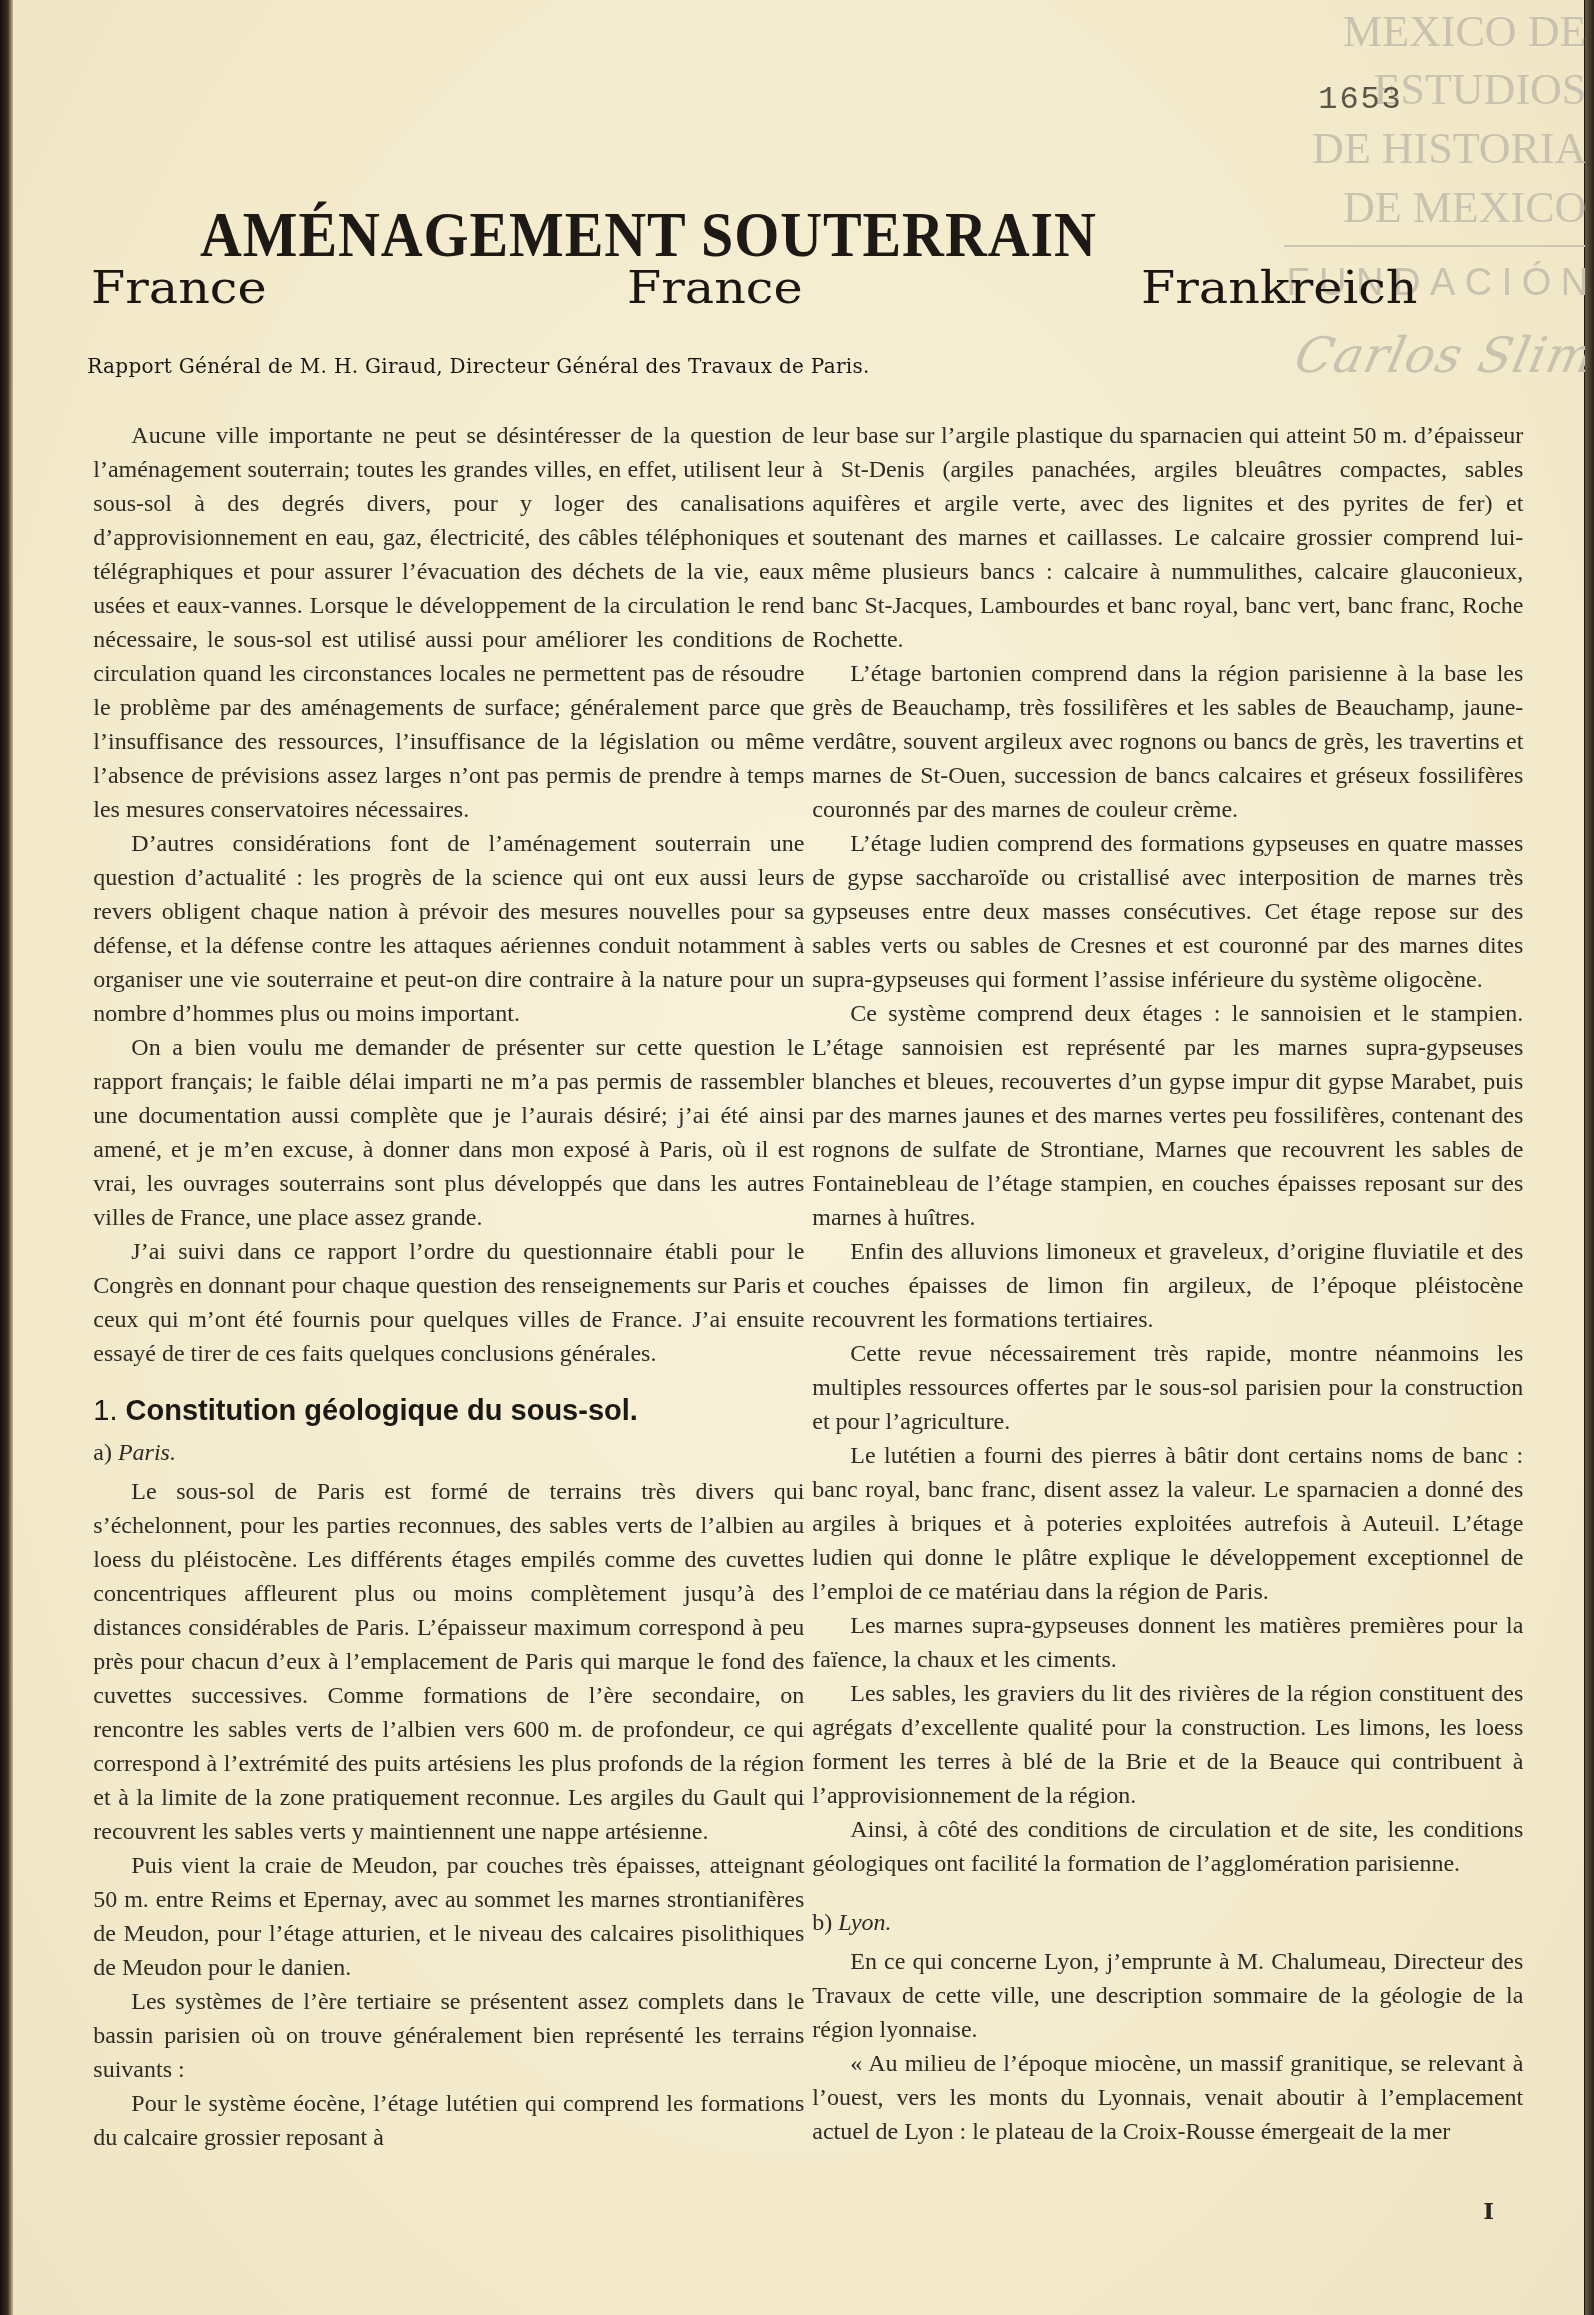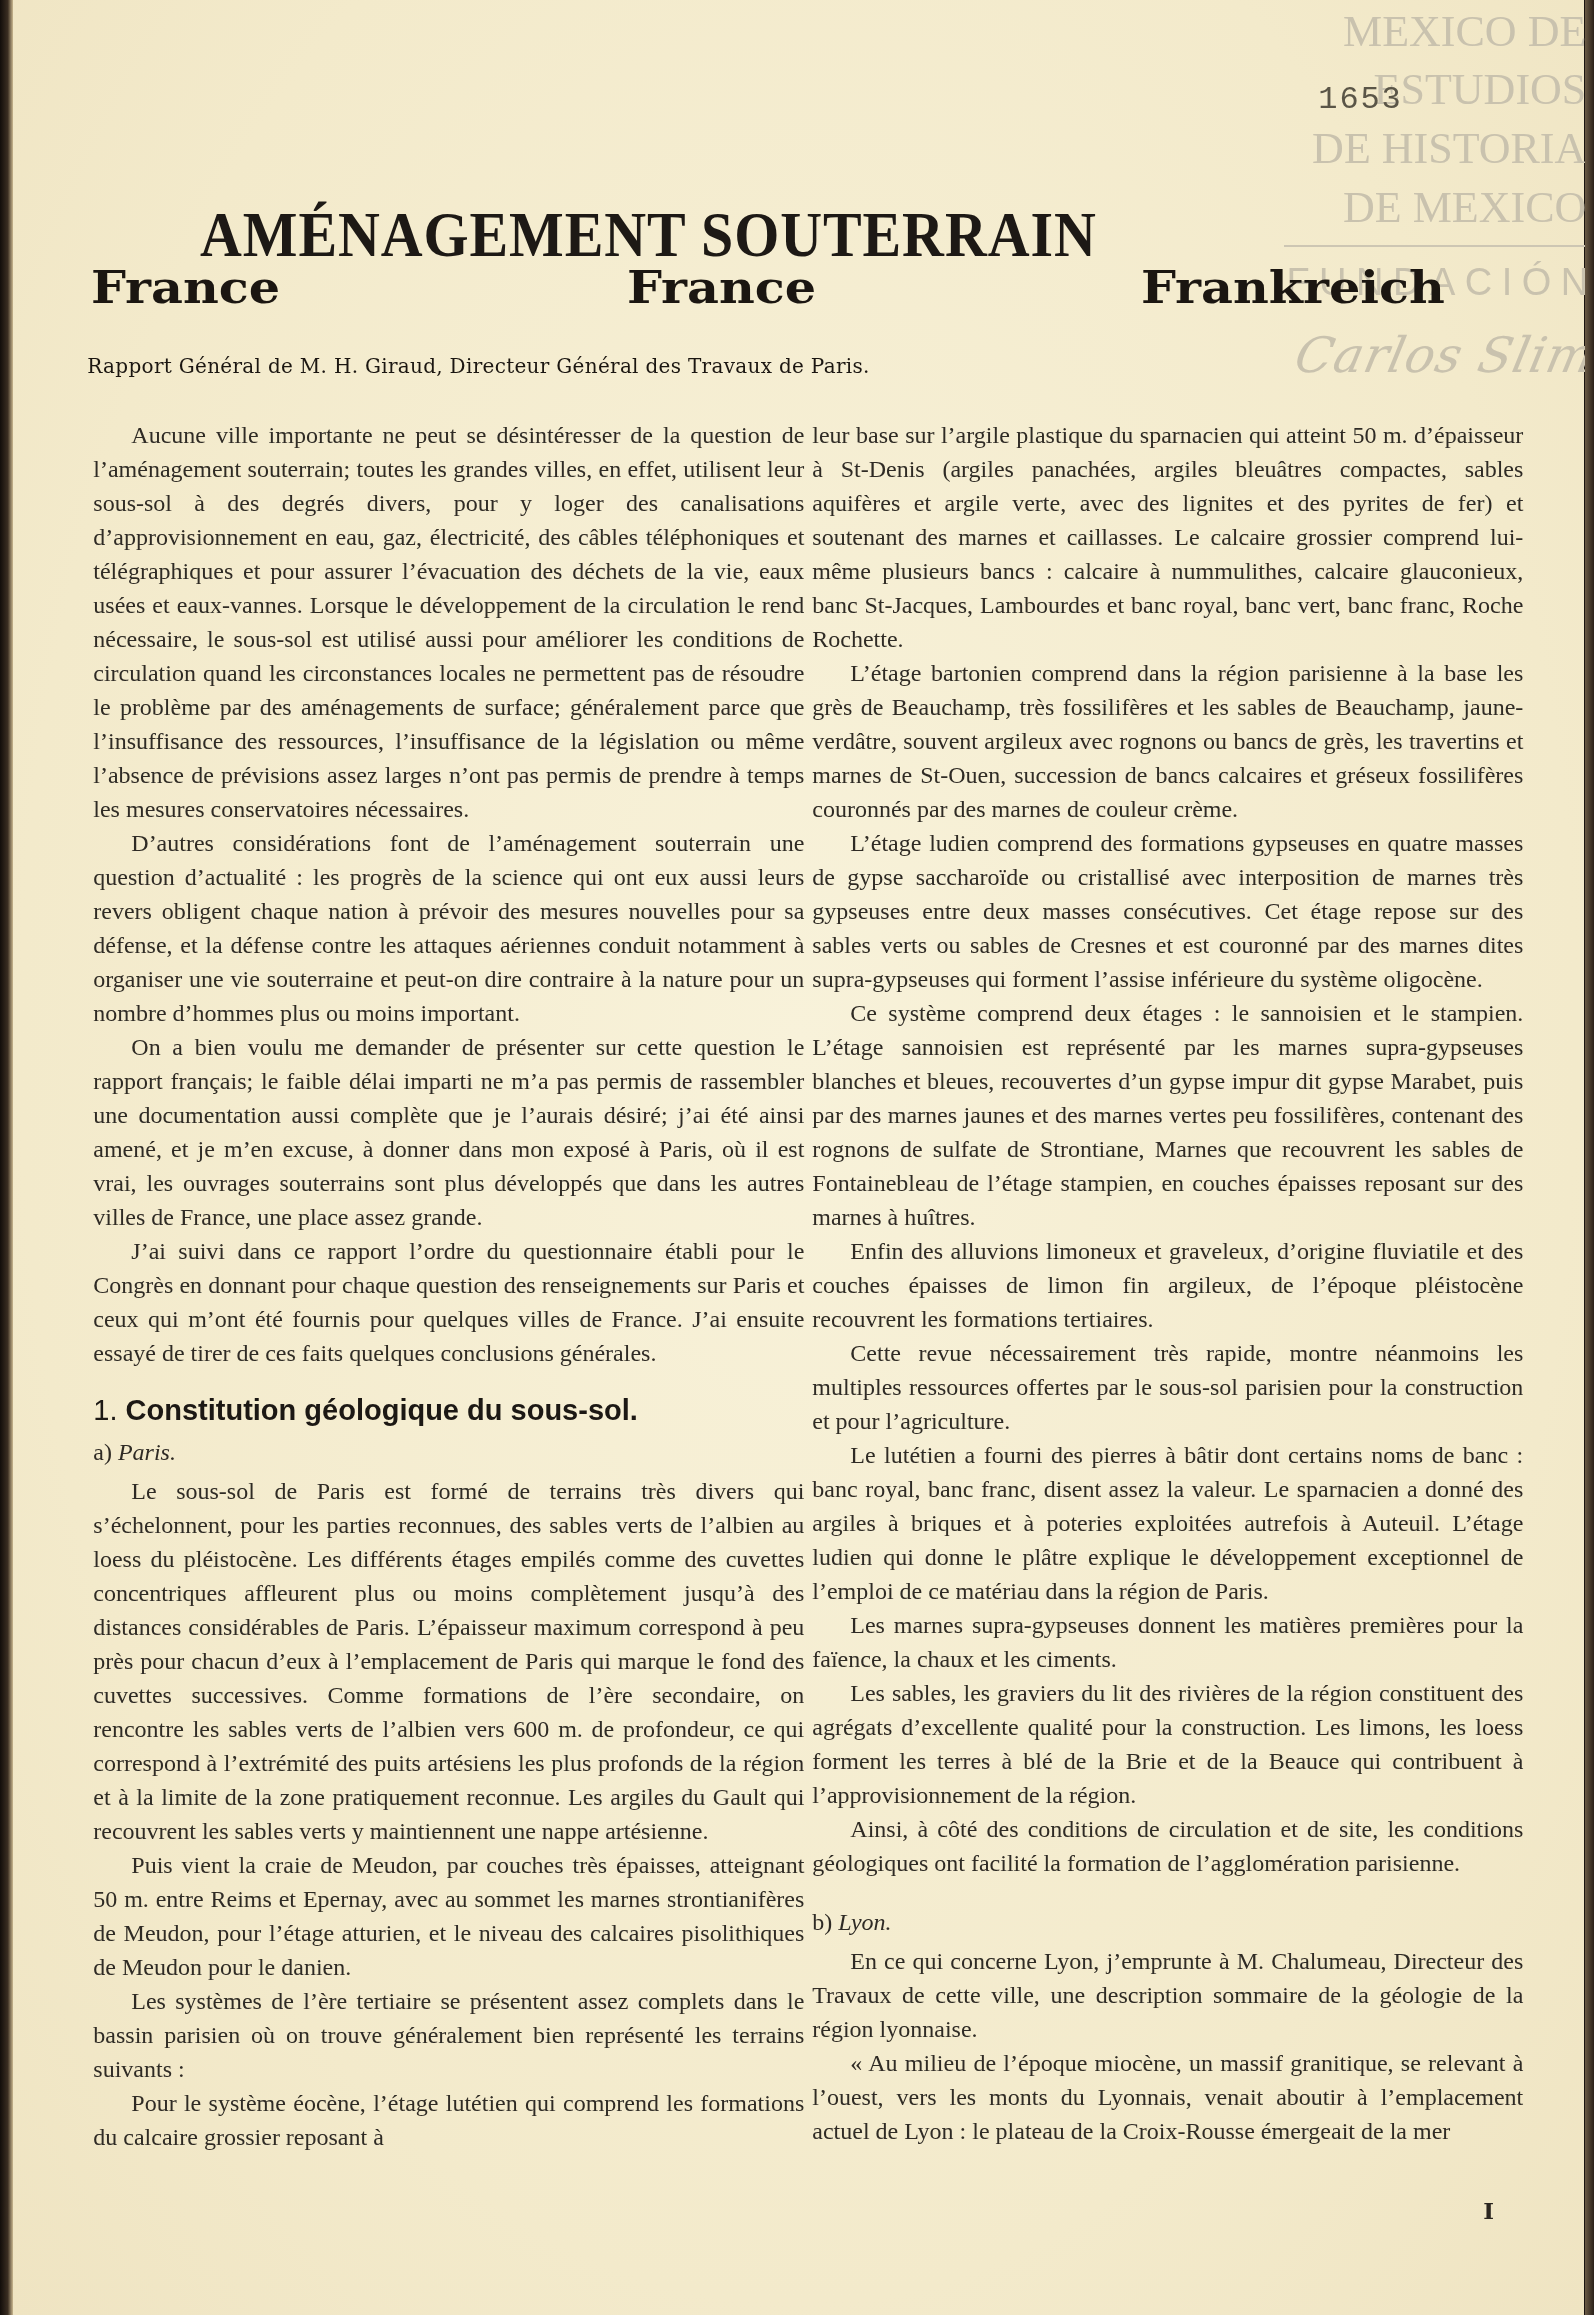--- a/index.html
+++ b/index.html
@@ -46,21 +46,21 @@
   }
 
   .title {
     position: absolute; left: 0; width: 1260px; top: 162px; text-align: center;
     font-family: "Liberation Serif", serif; font-size: 63px; color: #1d1915;
     letter-spacing: 1px; line-height: 1;
   }
   .title span { display: inline-block; transform: scaleX(0.92); transform-origin: center; margin-left: 9.5px; }
 
   .country {
-    position: absolute; top: 266px; font-family: "DejaVu Serif", serif; font-weight: bold;
+    position: absolute; top: 266px; font-family: "DejaVu Serif", serif; font-weight: normal;
     font-size: 44px; color: #1b1611; line-height: 1; letter-spacing: 0px;
   }
   .country span { display: inline-block; transform: scaleX(1.12); transform-origin: left; }
   .c1 { left: 78px; }
   .c2 { left: 614px; }
   .c3 { left: 1128px; }
 
   .subtitle {
     position: absolute; left: 74px; top: 354px; font-family: "DejaVu Serif", serif; font-weight: normal;
     font-size: 20px; color: #1b1611; white-space: nowrap; letter-spacing: 0.3px;

